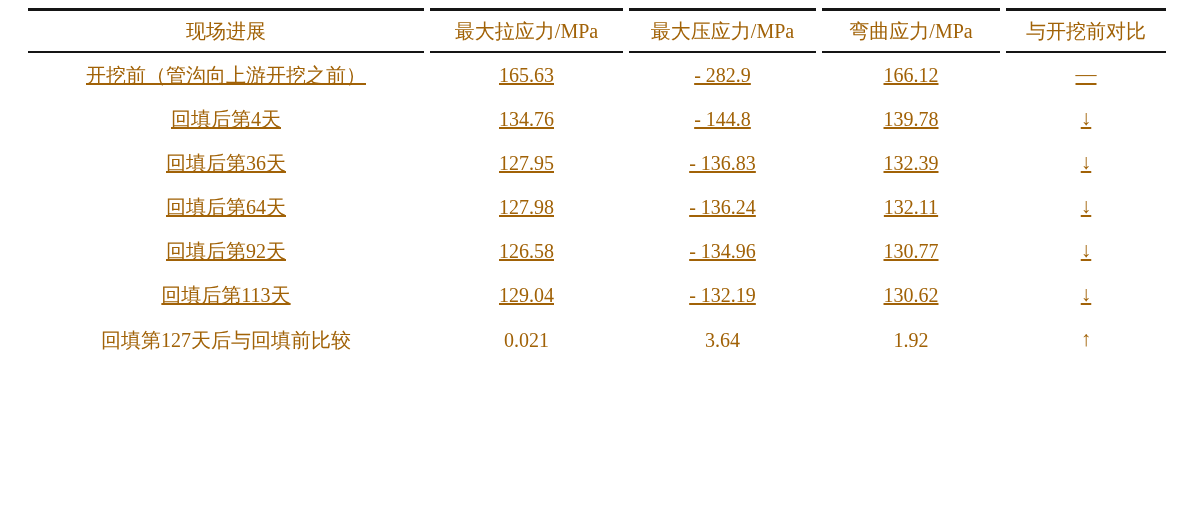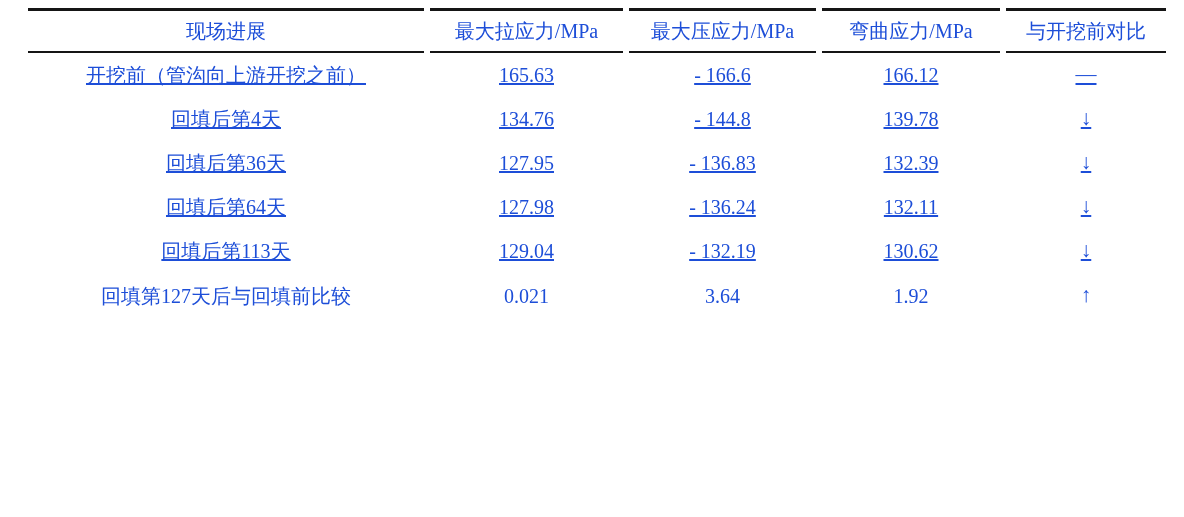--- a/index.html
+++ b/index.html
@@ -7,21 +7,21 @@
     padding: 0;
     background: #ffffff;
   }
   .page {
     position: relative;
     width: 1184px;
     height: 517px;
     background: #ffffff;
     overflow: hidden;
     font-family: "Liberation Serif", "DejaVu Serif", serif;
-    color: #1d4ed8;
+    color: #a16207;
   }
   .table-wrap {
     position: absolute;
     left: 22px;
     top: 8px;
   }
   table.stress-table {
     border-collapse: separate;
     border-spacing: 6px 0;
     table-layout: fixed;
@@ -78,21 +78,21 @@
           <td>最大拉应力/MPa</td>
           <td>最大压应力/MPa</td>
           <td>弯曲应力/MPa</td>
           <td>与开挖前对比</td>
         </tr>
       </thead>
       <tbody class="main-rows">
         <tr>
           <td>开挖前（管沟向上游开挖之前）</td>
           <td>165.63</td>
-          <td>- 166.6</td>
+          <td>- 282.9</td>
           <td>166.12</td>
           <td class="compare-cell">—</td>
         </tr>
         <tr>
           <td>回填后第4天</td>
           <td>134.76</td>
           <td>- 144.8</td>
           <td>139.78</td>
           <td class="compare-cell">↓</td>
         </tr>
@@ -104,20 +104,27 @@
           <td class="compare-cell">↓</td>
         </tr>
         <tr>
           <td>回填后第64天</td>
           <td>127.98</td>
           <td>- 136.24</td>
           <td>132.11</td>
           <td class="compare-cell">↓</td>
         </tr>
         <tr>
+          <td>回填后第92天</td>
+          <td>126.58</td>
+          <td>- 134.96</td>
+          <td>130.77</td>
+          <td class="compare-cell">↓</td>
+        </tr>
+        <tr>
           <td>回填后第113天</td>
           <td>129.04</td>
           <td>- 132.19</td>
           <td>130.62</td>
           <td class="compare-cell">↓</td>
         </tr>
       </tbody>
       <tbody class="summary-rows">
         <tr>
           <td>回填第127天后与回填前比较</td>

